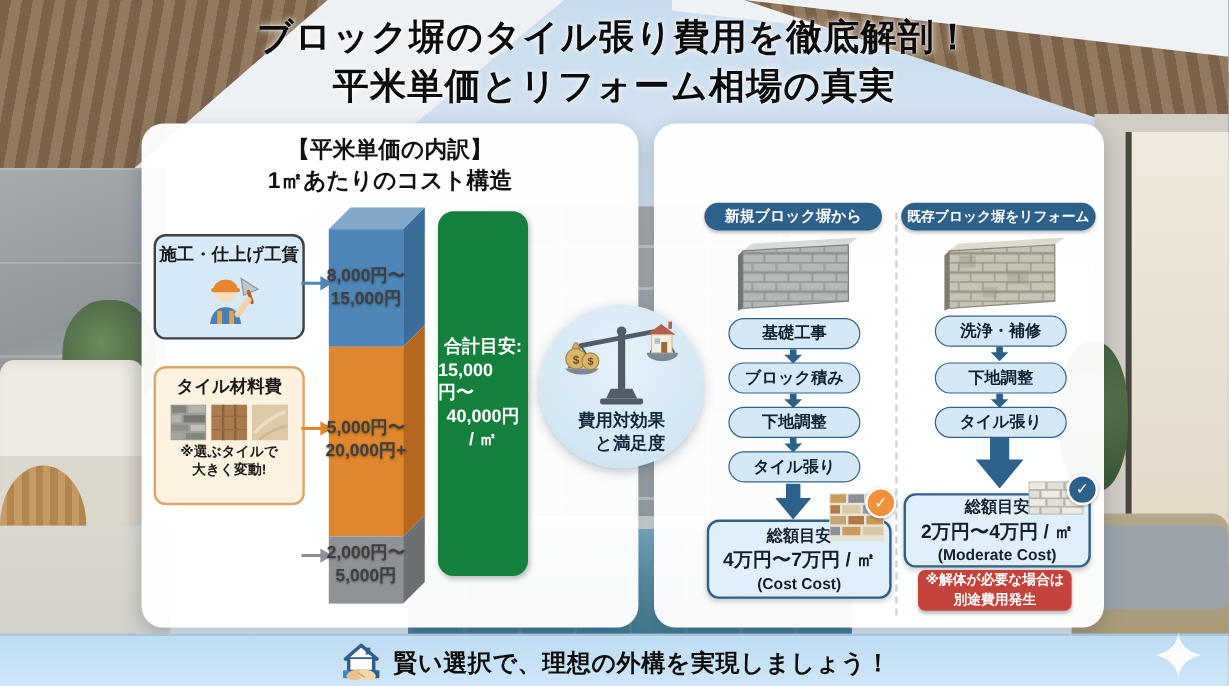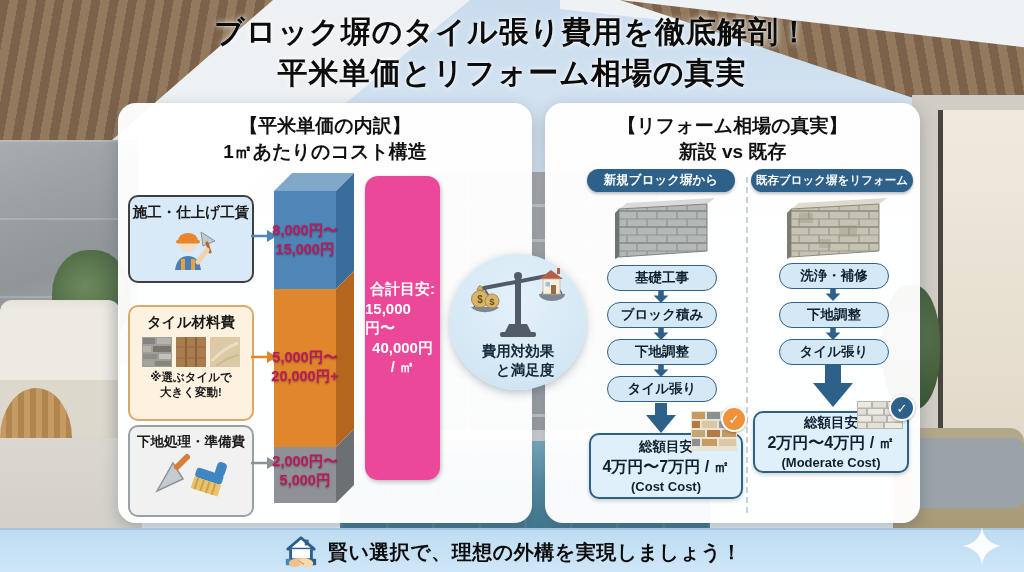--- a/index.html
+++ b/index.html
@@ -48,24 +48,24 @@
   .card-right{left:545px;top:103px;width:375px;height:420px;}
   .card-heading{position:absolute;left:0;top:10px;width:100%;text-align:center;font-weight:bold;
                 font-size:19px;line-height:1.35;color:#111;}
   
   .cat-box{position:absolute;left:10px;width:122px;border-radius:10px;display:flex;flex-direction:column;
            align-items:center;font-weight:bold;color:#1a1a1a;}
   .cat-label{font-size:14.5px;margin-top:6px;white-space:nowrap;}
   .cat-note{font-size:11.5px;line-height:1.3;text-align:center;margin-top:3px;}
   .swatch-row{display:flex;gap:4px;margin-top:5px;}
   .h-arrow{position:absolute;left:133px;width:26px;height:16px;}
-  .bar-label{position:absolute;width:78px;text-align:center;color:#be185d;font-weight:bold;font-size:14.5px;
+  .bar-label{position:absolute;width:78px;text-align:center;color:#404040;font-weight:bold;font-size:14.5px;
              line-height:1.3;text-shadow:0 1px 2px rgba(0,0,0,.4);white-space:nowrap;}
   .total-bar{position:absolute;left:247px;top:73px;width:75px;height:304px;border-radius:13px;
-             background:#ec4899;display:flex;flex-direction:column;align-items:center;justify-content:center;
+             background:#15803d;display:flex;flex-direction:column;align-items:center;justify-content:center;
              color:#fff;font-weight:bold;font-size:15px;line-height:1.3;box-shadow:1px 2px 4px rgba(0,0,0,.25);}
   
   .circle-badge{left:450px;top:254px;width:136px;height:136px;border-radius:50%;
       background:radial-gradient(circle at 50% 35%,#e4f1fa 0%,#d3e7f4 70%,#c6ddee 100%);
       box-shadow:0 3px 10px rgba(40,60,90,.3);z-index:5;display:flex;flex-direction:column;align-items:center;}
   .circle-text{font-weight:bold;font-size:14.5px;line-height:1.3;color:#14293b;text-align:right;margin-top:-2px;}
   
   .pill{position:absolute;top:66px;height:23px;border-radius:999px;background:#2e6189;color:#fff;
         font-weight:bold;display:flex;align-items:center;justify-content:center;box-shadow:0 2px 3px rgba(0,0,0,.25);}
   .v-divider{position:absolute;left:201px;top:74px;height:336px;border-left:2px dashed #c8d2da;}
@@ -167,36 +167,20 @@
           <path d="M2 24 Q12 12 28 6" stroke="#eadfc4" stroke-width="3" fill="none"></path>
           <path d="M6 29 Q18 20 29 18" stroke="#cdb890" stroke-width="2" fill="none"></path>
         </svg>
       </div>
       <div class="cat-note">
         <div>※選ぶタイルで</div>
         <div>大きく変動!</div>
       </div>
     </div>
 
-    <div class="cat-box" style="top:322px;height:88px;background:#f1f1f1;border:2px solid #9aa0a4;">
-      <div class="cat-label" style="font-size:13.5px;">下地処理・準備費</div>
-      <svg width="80" height="46" viewBox="0 0 80 46">
-        <polygon points="6,40 32,28 22,12" fill="#c6cbcd" stroke="#8d9499" stroke-width="1.5"></polygon>
-        <line x1="26" y1="16" x2="36" y2="6" stroke="#d77f3a" stroke-width="6" stroke-linecap="round"></line>
-        <g transform="rotate(18 58 26)">
-          <rect x="44" y="20" width="28" height="10" rx="3" fill="#3f86c2"></rect>
-          <rect x="44" y="30" width="28" height="12" fill="#e9c26a"></rect>
-          <line x1="48" y1="30" x2="48" y2="42" stroke="#caa24a" stroke-width="2"></line>
-          <line x1="54" y1="30" x2="54" y2="42" stroke="#caa24a" stroke-width="2"></line>
-          <line x1="60" y1="30" x2="60" y2="42" stroke="#caa24a" stroke-width="2"></line>
-          <line x1="66" y1="30" x2="66" y2="42" stroke="#caa24a" stroke-width="2"></line>
-          <rect x="62" y="8" width="10" height="14" rx="4" fill="#3f86c2"></rect>
-        </g>
-      </svg>
-    </div>
 
     <svg class="h-arrow" style="top:125px;" viewBox="0 0 26 16">
       <line x1="0" y1="8" x2="17" y2="8" stroke="#4e86b8" stroke-width="2.5"></line>
         <polygon points="16,2 26,8 16,14" fill="#4e86b8"></polygon>
     </svg>
     <svg class="h-arrow" style="top:246px;" viewBox="0 0 26 16">
       <line x1="0" y1="8" x2="17" y2="8" stroke="#e0862c" stroke-width="2.5"></line>
         <polygon points="16,2 26,8 16,14" fill="#e0862c"></polygon>
     </svg>
     <svg class="h-arrow" style="top:352px;" viewBox="0 0 26 16">
@@ -258,24 +242,20 @@
       <rect x="82" y="25" width="5" height="9" fill="#9a6b43"></rect>
       <rect x="76.5" y="22" width="4.5" height="4.5" fill="#9cc3e0"></rect>
     </svg>
     <div class="circle-text">
       <div>費用対効果</div>
       <div>と満足度</div>
     </div>
   </div>
 
   <div class="abs card card-right">
-    <div class="card-heading">
-      <div>【リフォーム相場の真実】</div>
-      <div>新設 vs 既存</div>
-    </div>
 
     <div class="v-divider"></div>
 
     <div class="pill" style="left:42px;width:148px;font-size:12.5px;">新規ブロック塀から</div>
     <div class="pill" style="left:206px;width:162px;font-size:11.5px;">既存ブロック塀をリフォーム</div>
 
     <svg class="abs" style="left:62px;top:92px;" width="110" height="66" viewBox="0 0 110 66">
       <defs>
         <pattern id="bpNew" width="20" height="16" patternUnits="userSpaceOnUse">
           <rect width="20" height="16" fill="#b4b8b7"></rect>
@@ -369,20 +349,24 @@
         <rect x="11" y="22" width="15" height="5" fill="#e2e0d6"></rect>
         <rect x="28" y="22" width="17" height="5" fill="#eceae2"></rect>
     </svg>
     <div class="check-badge" style="left:344px;top:292px;background:#2e6189;">✓</div>
     <div class="result-box" style="left:208px;top:308px;width:152px;height:58px;">
       <div class="result-title">総額目安</div>
       <div class="result-price">2万円〜4万円 / ㎡</div>
       <div class="result-tag">(Moderate Cost)</div>
     </div>
 
+    <div class="red-note" style="left:220px;top:372px;width:128px;height:34px;">
+      <div>※解体が必要な場合は</div>
+      <div>別途費用発生</div>
+    </div>
   </div>
 
   <div class="abs footer">
     <svg width="38" height="36" viewBox="0 0 40 38">
       <polygon points="6,16 20,4 34,16" fill="#ffffff" stroke="#2e5f8a" stroke-width="3" stroke-linejoin="round"></polygon>
       <path d="M9 16 V27 H31 V16" fill="#ffffff" stroke="#2e5f8a" stroke-width="3"></path>
       <rect x="24" y="6" width="4" height="6" fill="#2e5f8a"></rect>
       <rect x="4" y="26" width="6" height="7" rx="1" fill="#3f86c2"></rect>
       <rect x="30" y="26" width="6" height="7" rx="1" fill="#2e5f8a"></rect>
       <ellipse cx="15" cy="30" rx="8" ry="4.5" fill="#eec08a" transform="rotate(-12 15 30)"></ellipse>

